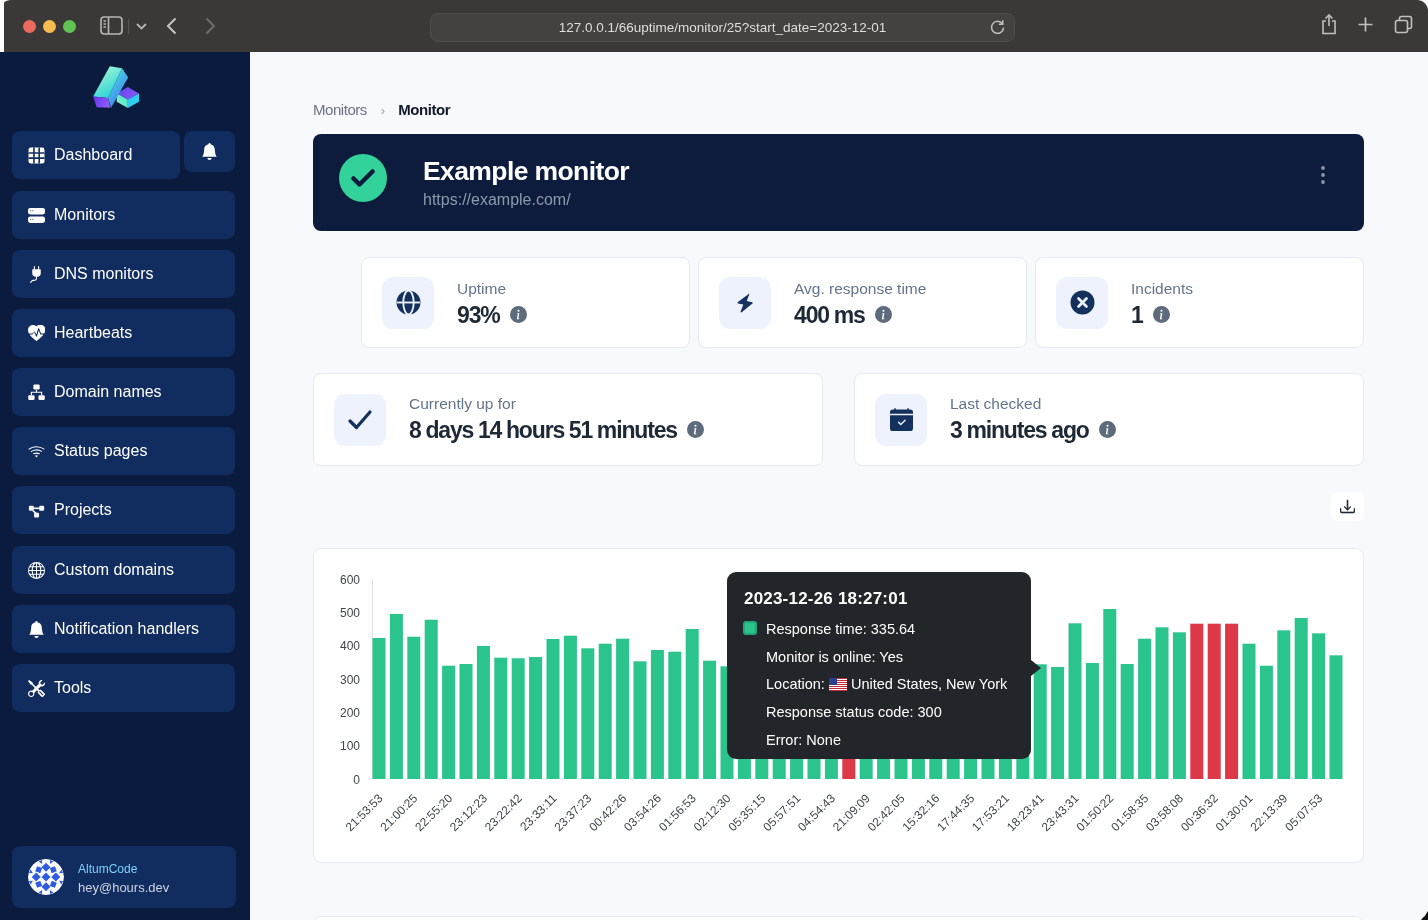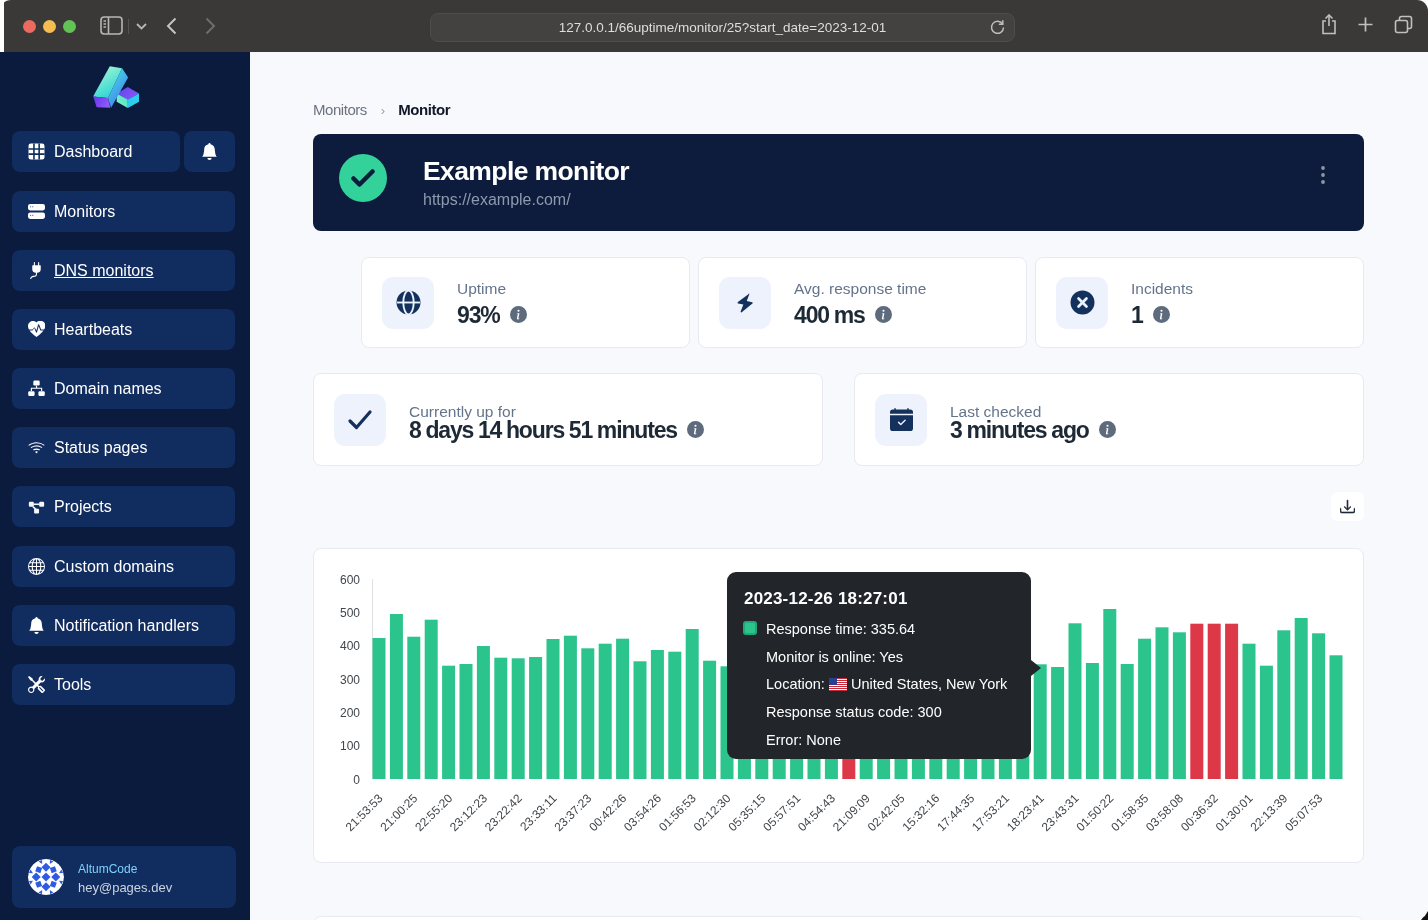--- a/index.html
+++ b/index.html
@@ -13,21 +13,21 @@
 .d2 { left:39px; background:#f5bd4f; }
 .d3 { left:59px; background:#61c354; }
 .chrome svg { position:absolute; }
 .urlbar { position:absolute; left:426px; top:13px; width:585px; height:29px; background:#434241; border:1px solid #4e4d4c; border-radius:8px; color:#dfdedd; font-size:13.5px; text-align:center; line-height:27px; }
 .urlbar .reload { position:absolute; right:8px; top:5px; }
 
 .sidebar { position:absolute; left:0; top:52px; width:250px; height:868px; background:#0b1b3e; }
 .main { position:absolute; left:250px; top:52px; width:1178px; height:868px; background:#f8f9fc; }
 
 .logo { position:absolute; left:93px; top:14px; }
-.mitem { position:absolute; left:12px; width:223px; height:41px; background:#112c5e; border-radius:8px; color:#fff; font-size:16px; display:flex; align-items:center; }
+.mitem { position:absolute; left:12px; width:223px; height:48px; background:#112c5e; border-radius:8px; color:#fff; font-size:16px; display:flex; align-items:center; }
 .mitem .mi { width:17px; margin-left:16px; margin-right:9px; flex:none; display:flex; }
 .bellbtn { position:absolute; left:184px; width:51px; height:41px; background:#112c5e; border-radius:8px; display:flex; align-items:center; justify-content:center; }
 .dashitem { width:168px; }
 .sfoot { position:absolute; left:12px; top:794px; width:224px; height:62px; background:#112c5e; border-radius:8px; display:flex; align-items:center; }
 .sfoot .av { width:36px; height:36px; border-radius:50%; margin-left:16px; margin-right:14px; flex:none; }
 .sfoot .n1 { color:#7dd3fc; font-size:12px; line-height:20px; }
 .sfoot .n2 { color:#cbd4e1; font-size:13px; line-height:17px; }
 
 .crumb { position:absolute; left:63px; top:49px; font-size:15px; color:#6b7280; letter-spacing:-0.45px; }
 .crumb b { color:#111827; font-weight:700; }
@@ -38,21 +38,21 @@
 .hero .url { position:absolute; left:110px; top:57px; color:#8d99ad; font-size:16px; }
 .hero .dots { position:absolute; right:39px; top:32px; }
 .cards1 { position:absolute; left:63px; top:205px; width:1051px; display:flex; justify-content:space-between;padding-left:48px; }
 .scard { width:329px; height:91px; background:#fff; border:1px solid #e7eaf0; border-radius:8px; position:relative; }
 .cards2 { position:absolute; left:63px; top:321px; width:1051px; display:flex; justify-content:space-between; }
 .bcard { width:510px; height:93px; background:#fff; border:1px solid #e7eaf0; border-radius:8px; position:relative; }
 .ibox { position:absolute; left:20px; top:50%; margin-top:-26px; width:52px; height:52px; background:#edf2fc; border-radius:11px; display:flex; align-items:center; justify-content:center; }
 .slabel { position:absolute; left:95px; top:21.5px; font-size:15.5px; color:#64748b; }
 .sval { position:absolute; left:95px; top:44px; font-size:23px; font-weight:700; letter-spacing:-1.15px; word-spacing:-0.5px; color:#1e2936; display:flex; align-items:center; }
 .sval .info { margin-left:10px; }
-.bcard .slabel { top:29px; }
+.bcard .slabel { top:21px; }
 .bcard .sval { top:43px; }
 
 .datebtn { position:absolute; left:769px; top:440px; width:303px; height:29px; background:#fff; border-radius:6px; font-size:14.5px; letter-spacing:-0.15px; color:#1f2937; display:flex; align-items:center; white-space:nowrap; }
 .dlbtn { position:absolute; left:1081px; top:440px; width:33px; height:29px; background:#fff; border-radius:6px; display:flex; align-items:center; justify-content:center; }
 .chartcard { position:absolute; left:63px; top:496px; width:1051px; height:315px; background:#fff; border:1px solid #e7eaf0; border-radius:8px; }
 .nextcard { position:absolute; left:63px; top:864px; width:1051px; height:10px; background:#fff; border:1px solid #e7eaf0; border-radius:8px 8px 0 0; }
 
 .tip { position:absolute; left:477px; top:520px; width:304px; height:187px; background:#22262b; border-radius:9px; color:#fff; font-size:14.5px; white-space:nowrap; }
 .tip .tt { font-weight:700; font-size:17px; letter-spacing:0.2px; margin:17px 0 0 17px; }
 .tip .row { margin:11.8px 0 0 39px; position:relative; line-height:16px; }
@@ -159,21 +159,21 @@
     <div class="bellbtn" style="top:79px;">
         <svg width="17" height="17" viewBox="0 0 16 16" fill="#fff" xmlns="http://www.w3.org/2000/svg">
           <path d="M8 16a2 2 0 0 0 2-2H6a2 2 0 0 0 2 2zm.995-14.901a1 1 0 1 0-1.99 0A5.002 5.002 0 0 0 3 6c0 1.098-.5 6-2 7h14c-1.5-1-2-5.902-2-7 0-2.42-1.72-4.44-4.005-4.901z"></path>
         </svg>
       </div>
     <div class="mitem" style="top:139px;"><span class="mi">
           <svg width="17" height="17" viewBox="0 0 16 16" fill="#fff" xmlns="http://www.w3.org/2000/svg">
             <path d="M2 9a2 2 0 0 0-2 2v2a2 2 0 0 0 2 2h12a2 2 0 0 0 2-2v-2a2 2 0 0 0-2-2H2zm.5 3a.5.5 0 1 1 0-1 .5.5 0 0 1 0 1zm2 0a.5.5 0 1 1 0-1 .5.5 0 0 1 0 1zM2 1a2 2 0 0 0-2 2v2a2 2 0 0 0 2 2h12a2 2 0 0 0 2-2V3a2 2 0 0 0-2-2H2zm.5 3a.5.5 0 1 1 0-1 .5.5 0 0 1 0 1zm2 0a.5.5 0 1 1 0-1 .5.5 0 0 1 0 1z"></path>
           </svg>
         </span>Monitors</div>
-    <div class="mitem" style="top:198px;text-decoration:underline;"><span class="mi">
+    <div class="mitem" style="top:198px;"><span class="mi">
           <svg width="17" height="17" viewBox="0 0 16 16" fill="#fff" xmlns="http://www.w3.org/2000/svg">
             <path d="M6 0a.5.5 0 0 1 .5.5V3h3V.5a.5.5 0 0 1 1 0V3h1a.5.5 0 0 1 .5.5v3A3.5 3.5 0 0 1 8.5 10c-.002.434-.01.845-.04 1.22-.041.514-.126 1.003-.317 1.424a2.083 2.083 0 0 1-.97 1.028C6.725 13.9 6.169 14 5.5 14c-.998 0-1.61.33-1.974.718A1.922 1.922 0 0 0 3 16H2c0-.616.232-1.367.797-1.968C3.374 13.42 4.261 13 5.5 13c.581 0 .962-.088 1.218-.219.241-.123.4-.3.514-.55.121-.266.193-.621.23-1.09.027-.34.035-.718.037-1.141A3.5 3.5 0 0 1 4 6.5v-3a.5.5 0 0 1 .5-.5h1V.5A.5.5 0 0 1 6 0z"></path>
           </svg>
         </span>DNS monitors</div>
     <div class="mitem" style="top:257px;"><span class="mi">
           <svg width="17" height="17" viewBox="0 0 16 16" fill="#fff" xmlns="http://www.w3.org/2000/svg">
             <path d="M1.475 9C2.702 10.84 4.779 12.871 8 15c3.221-2.129 5.298-4.16 6.525-6H12a.5.5 0 0 1-.464-.314l-1.457-3.642-1.598 5.593a.5.5 0 0 1-.945.049L5.889 6.568l-1.473 2.21A.5.5 0 0 1 4 9H1.475zM.88 8C-2.427 1.68 4.41-2 7.823 1.143c.06.055.119.112.176.171a3.12 3.12 0 0 1 .283-.26C11.751-2.716 19.314 1.7 15.12 8h-2.783l-1.874-4.686a.5.5 0 0 0-.945.049L7.921 8.956 6.464 6.314a.5.5 0 0 0-.88-.027L4.232 8H.88z"></path>
           </svg>
         </span>Heartbeats</div>
     <div class="mitem" style="top:316px;"><span class="mi">
@@ -235,21 +235,21 @@
           <path d="M14 35 a18 18 0 0 1 -3.5 -1.6 l3.7 -2.4 z"></path>
           <path d="M22 35 a18 18 0 0 0 3.5 -1.6 l-3.7 -2.4 z"></path>
           <path d="M1 14 a18 18 0 0 1 1.6 -3.5 l2.4 3.7 z"></path>
           <path d="M1 22 a18 18 0 0 0 1.6 3.5 l2.4 -3.7 z"></path>
           <path d="M35 14 a18 18 0 0 0 -1.6 -3.5 l-2.4 3.7 z"></path>
           <path d="M35 22 a18 18 0 0 1 -1.6 3.5 l-2.4 -3.7 z"></path>
         </g>
       </svg>
       <div>
           <div class="n1">AltumCode</div>
-          <div class="n2">hey@pages.dev</div>
+          <div class="n2">hey@hours.dev</div>
         </div>
     </div>
   </div>
 
   <div class="main">
     <div class="crumb">Monitors <span class="sep">›</span> <b>Monitor</b></div>
     <div class="hero">
       <div class="okc">
           <svg width="24" height="20" viewBox="0 0 24 20" fill="none" stroke="#0d1c3c" stroke-width="4.5" stroke-linecap="round" stroke-linejoin="round">
             <path d="M2.5 10.5 L8.5 16.5 L21.5 3.5"></path>

